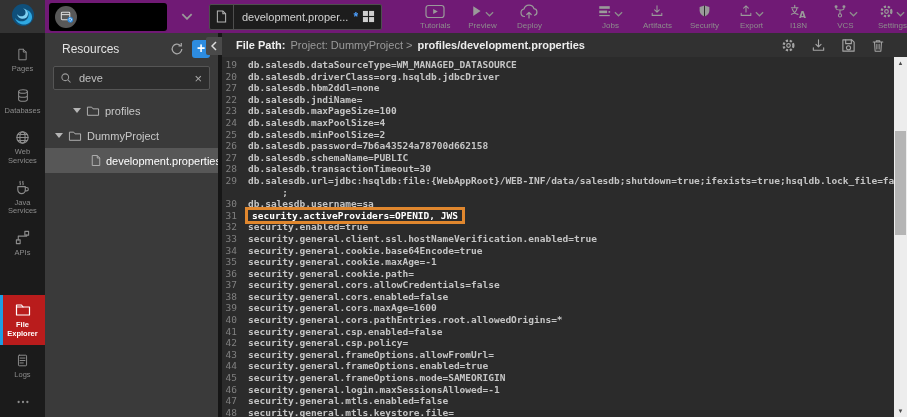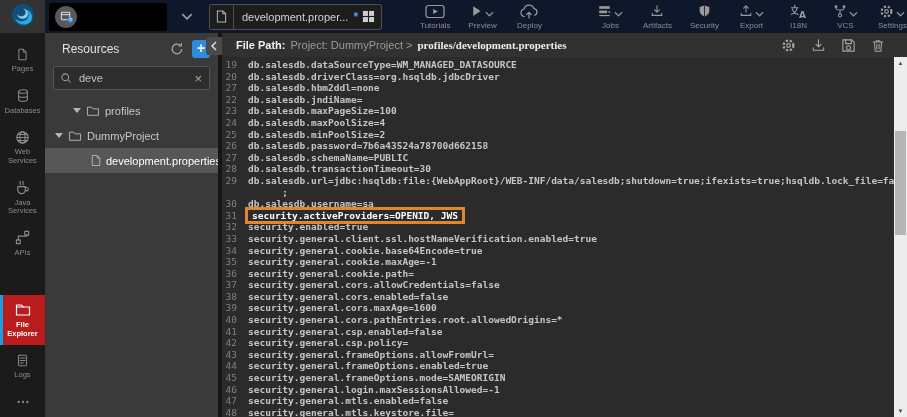--- a/index.html
+++ b/index.html
@@ -1,21 +1,21 @@
 <!DOCTYPE html>
 <html><head>
 <meta charset="utf-8">
 <style>
   html,body{margin:0;padding:0;background:#000;}
   *{box-sizing:border-box;}
   .app{position:relative;width:907px;height:417px;background:#2b2b2b;overflow:hidden;
        font-family:"Liberation Sans",sans-serif;color:#c9c9c9;}
 
   
-  .topbar{height:33px;background:#0f172a;display:flex;align-items:center;}
+  .topbar{height:33px;background:#701a75;display:flex;align-items:center;}
   .logo-box{width:45px;height:33px;background:#333;display:flex;align-items:center;justify-content:center;flex-shrink:0;}
   .proj-chip{width:118px;height:28px;background:#000;border-radius:3px;margin-left:4px;display:flex;align-items:center;flex-shrink:0;}
   .proj-circle{width:22px;height:22px;border-radius:50%;background:#585858;margin-left:6px;display:flex;align-items:center;justify-content:center;}
   .top-chev{color:#9a9a9a;margin-left:14px;display:flex;align-items:center;}
   .file-tab{margin-left:16px;height:26px;border:1px solid #4e4e4e;background:#1d1d1d;border-radius:2px;display:flex;align-items:center;flex-shrink:0;}
   .tab-fileicon{width:24px;height:100%;display:flex;align-items:center;justify-content:center;border-right:1px solid #4e4e4e;color:#b5b5b5;}
   .tab-label{padding:0 5px 0 8px;font-size:11px;color:#d2d2d2;white-space:nowrap;}
   .dirty-dot{color:#4da0ff;font-size:12px;font-weight:bold;margin-right:4px;}
   .tab-grid{color:#cfcfcf;margin-right:6px;display:flex;align-items:center;}
   .toolbar{display:flex;align-items:flex-start;margin-left:38px;gap:17px;}
@@ -58,21 +58,21 @@
   .tree-row .icon{color:#b5b5b5;margin-right:5px;display:flex;}
   .tree-row.selected{background:#575757;color:#fff;}
 
   
   .editor{flex:1;position:relative;background:#2b2b2b;border-left:4px solid #161616;display:flex;flex-direction:column;min-width:0;}
   .collapse-chip{position:absolute;left:-16px;top:4px;width:16px;height:18px;background:#4a4a4a;border-radius:2px 0 0 2px;
                  display:flex;align-items:center;justify-content:center;color:#ddd;cursor:pointer;z-index:6;}
   .ed-head{height:24px;background:#313131;display:flex;align-items:center;padding-left:14px;font-size:11px;flex-shrink:0;}
   .fp-label{color:#f0f0f0;font-weight:bold;margin-right:5px;white-space:nowrap;}
   .fp-project{color:#9a9a9a;margin-right:5px;white-space:nowrap;}
-  .fp-path{color:#ececec;font-weight:bold;white-space:nowrap;font-family:Liberation Serif, serif;}
+  .fp-path{color:#ececec;font-weight:bold;white-space:nowrap;}
   .ed-actions{margin-left:auto;display:flex;align-items:center;gap:15px;margin-right:22px;}
   .ed-actions .icon{color:#a5a5a5;display:flex;cursor:pointer;}
 
   .code{flex:1;padding-top:2px;overflow:hidden;font-family:"DejaVu Sans Mono","Liberation Mono",monospace;
         font-size:9.5px;line-height:11.6px;}
   .crow{display:flex;height:11.6px;}
   .ln{width:26px;flex-shrink:0;text-align:right;padding-right:11px;color:#808080;}
   .ct{white-space:pre;font-weight:bold;color:#c5c5c5;}
   .ct.hl{outline-style:solid;outline-width:3px;color:#fff;padding:0 4px;position:relative;z-index:3;}
 

